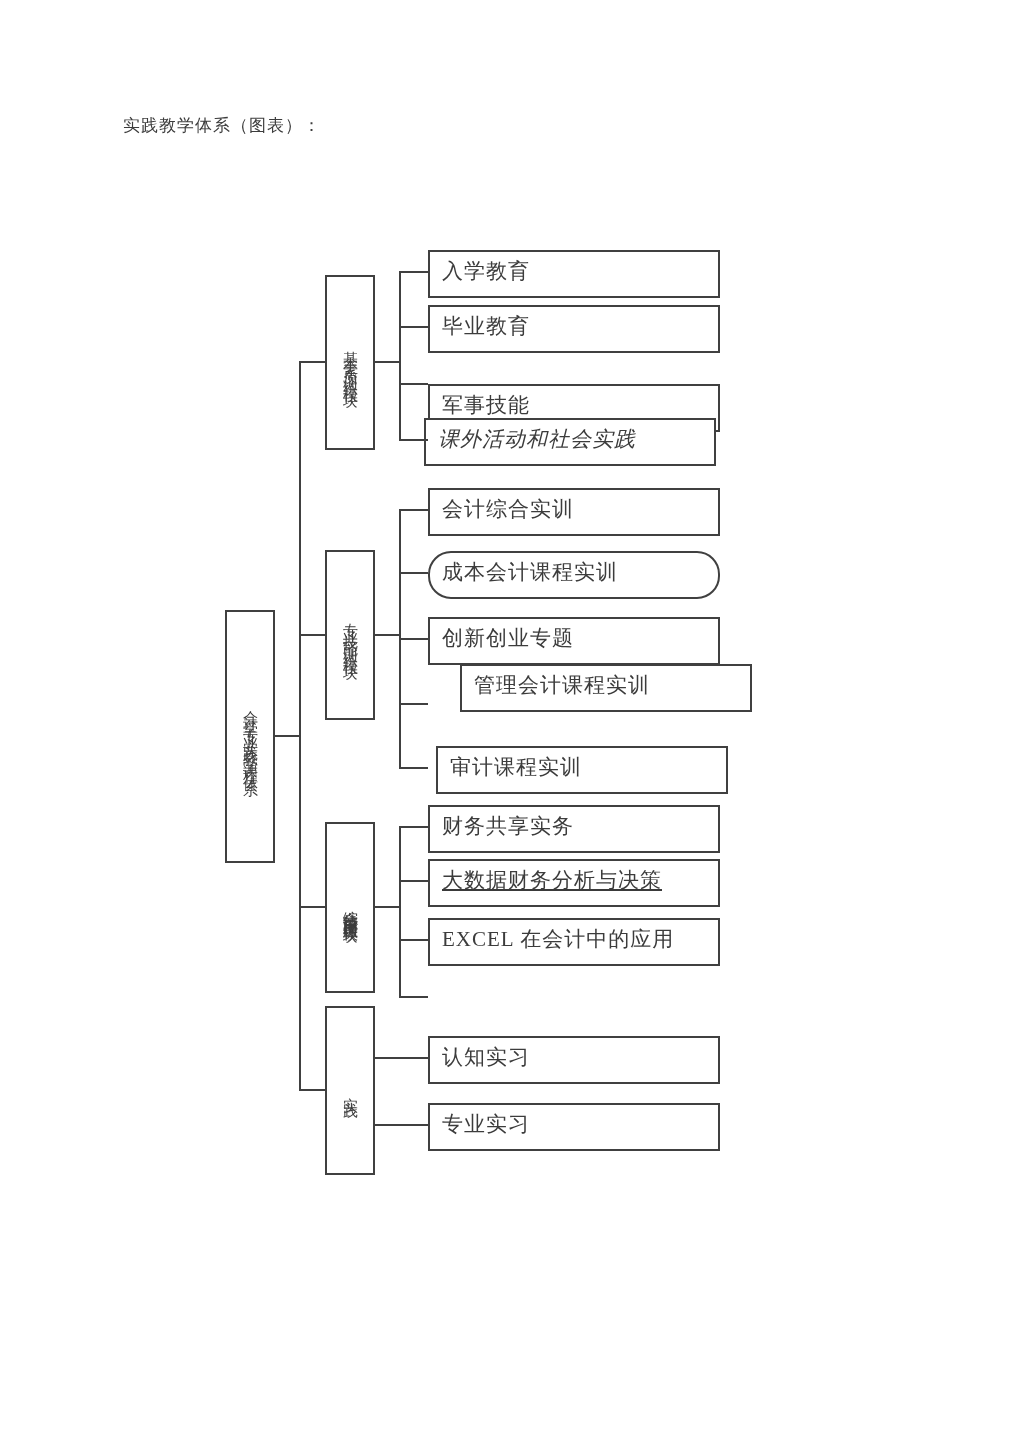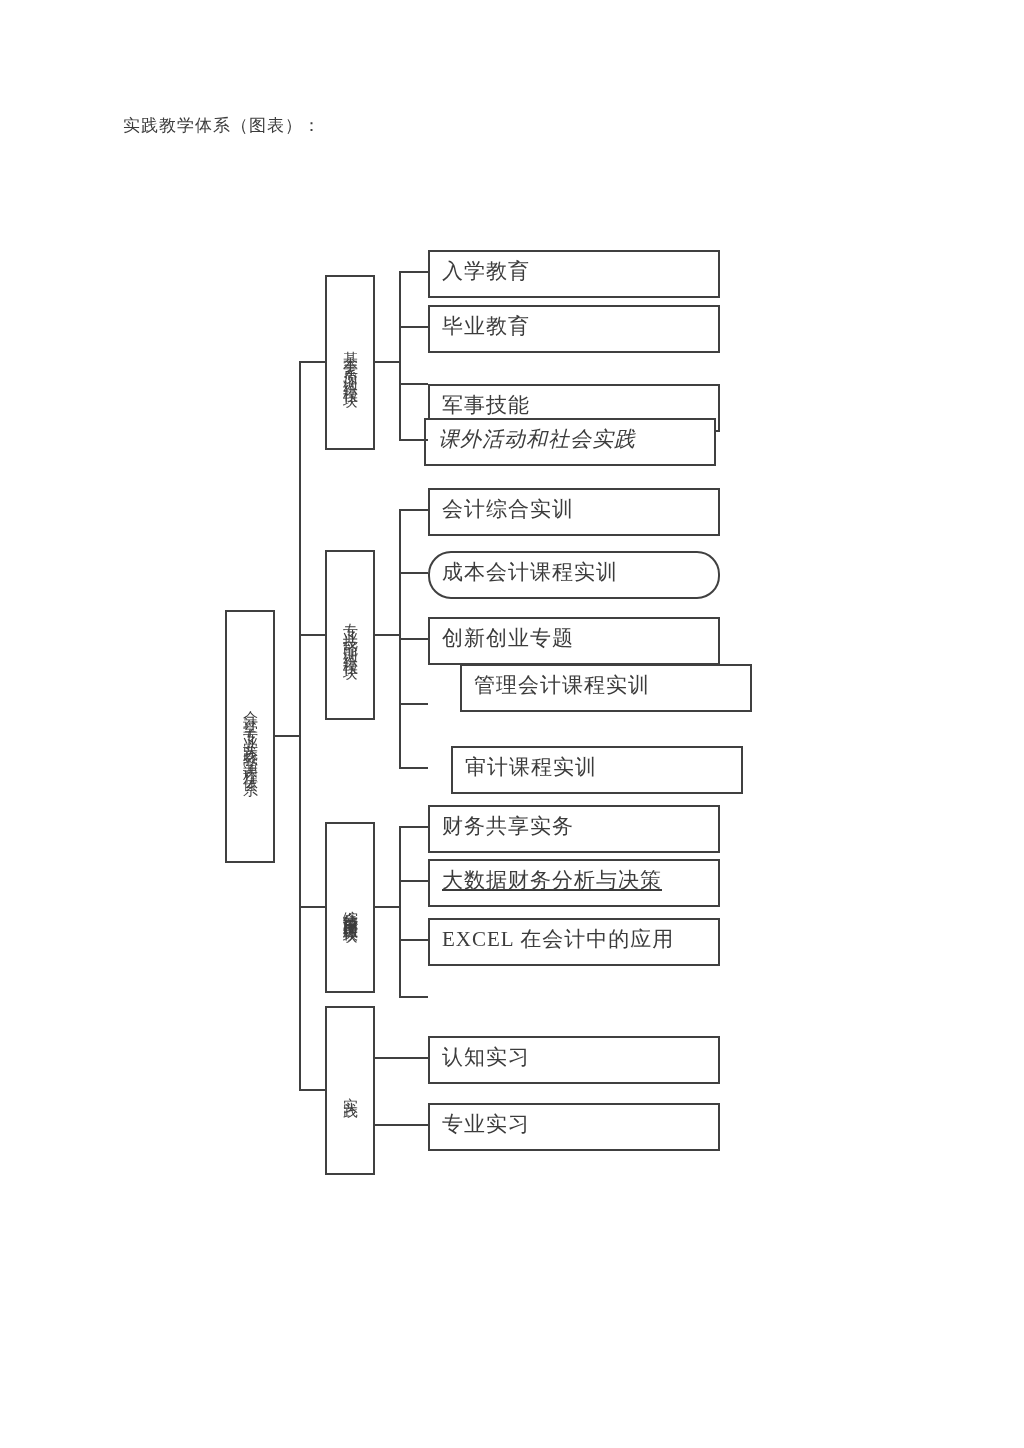--- a/index.html
+++ b/index.html
@@ -107,21 +107,21 @@
   </div>
   <div class="hbox" style="left:428px; top:551px;border-radius:23px;">
     <span class="htext">成本会计课程实训</span>
   </div>
   <div class="hbox" style="left:428px; top:617px;">
     <span class="htext">创新创业专题</span>
   </div>
   <div class="hbox" style="left:428px; top:664px;margin-left:32px;">
     <span class="htext">管理会计课程实训</span>
   </div>
-  <div class="hbox" style="left:451px; top:746px;">
+  <div class="hbox" style="left:436px; top:746px;">
     <span class="htext">审计课程实训</span>
   </div>
 
   <div class="hbox" style="left:428px; top:805px;">
     <span class="htext">财务共享实务</span>
   </div>
   <div class="hbox" style="left:428px; top:859px;text-decoration:underline;">
     <span class="htext">大数据财务分析与决策</span>
   </div>
   <div class="hbox" style="left:428px; top:918px;">

